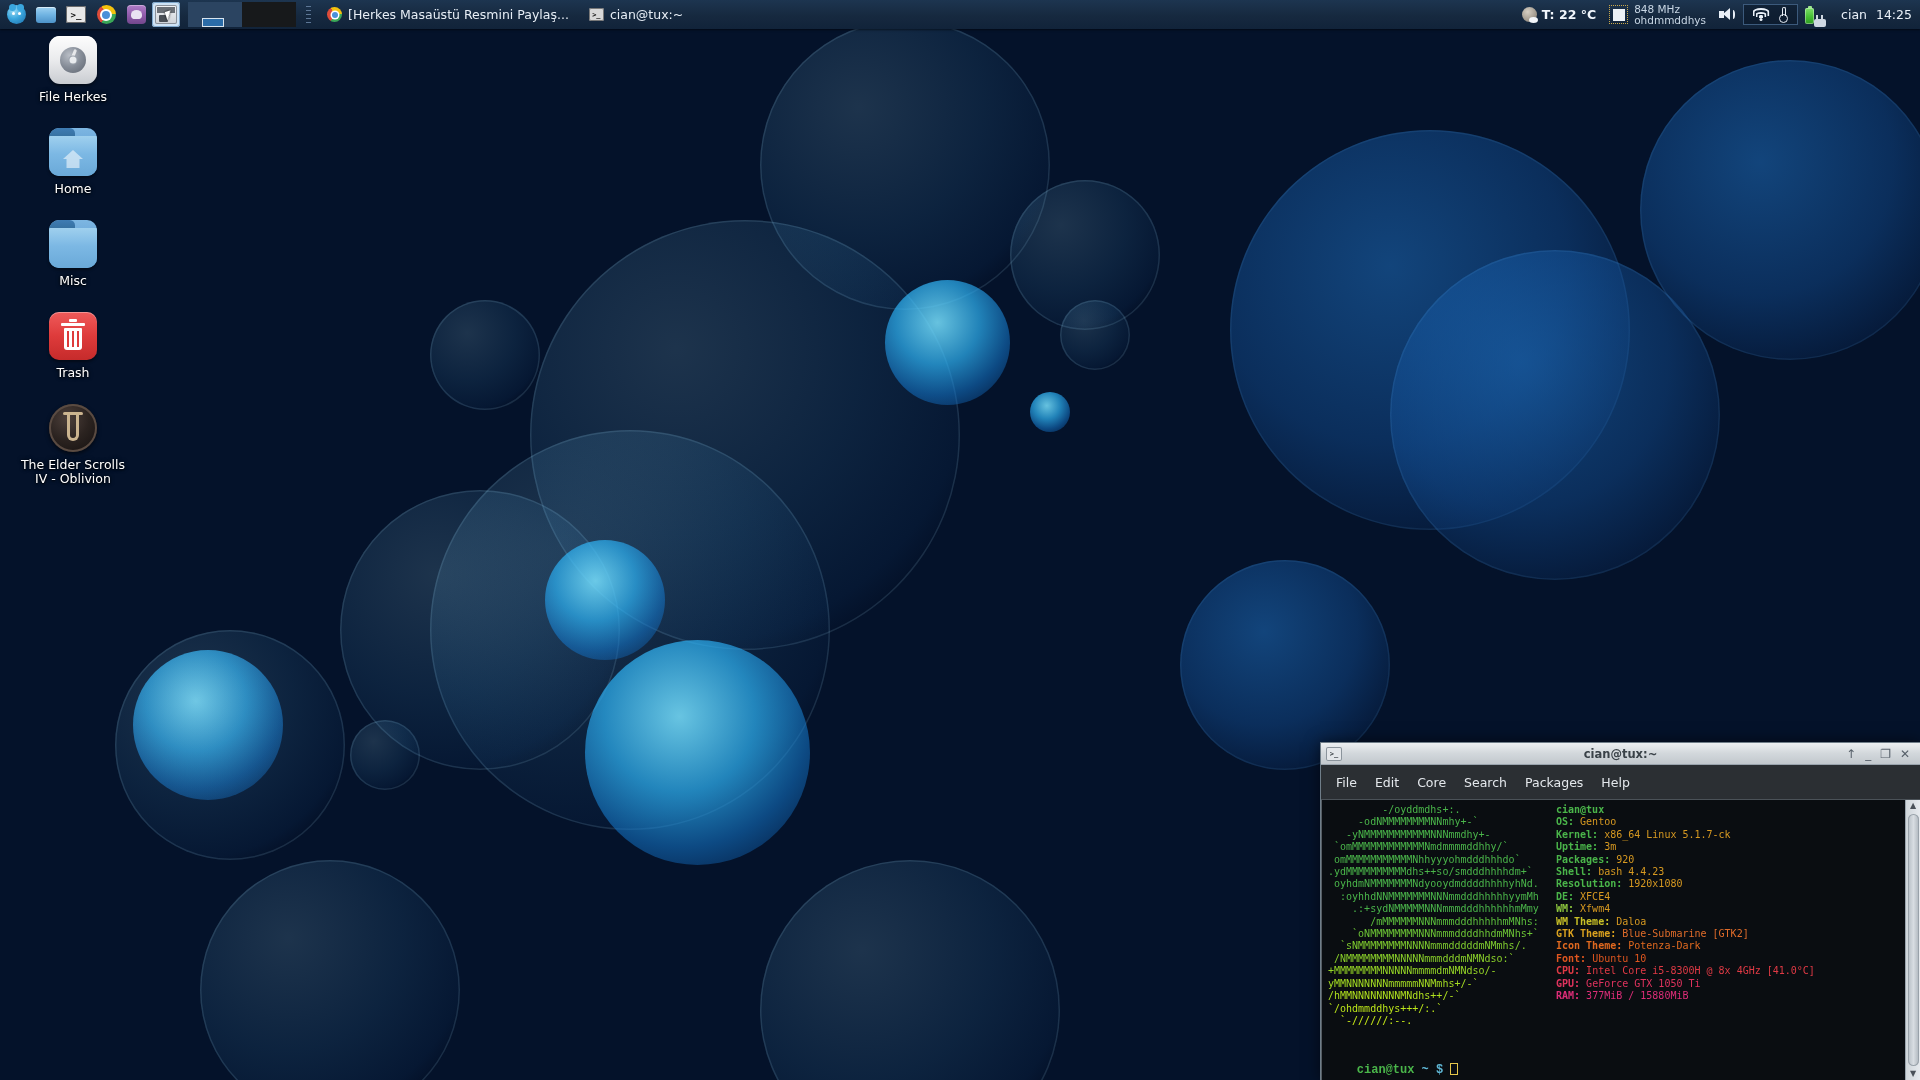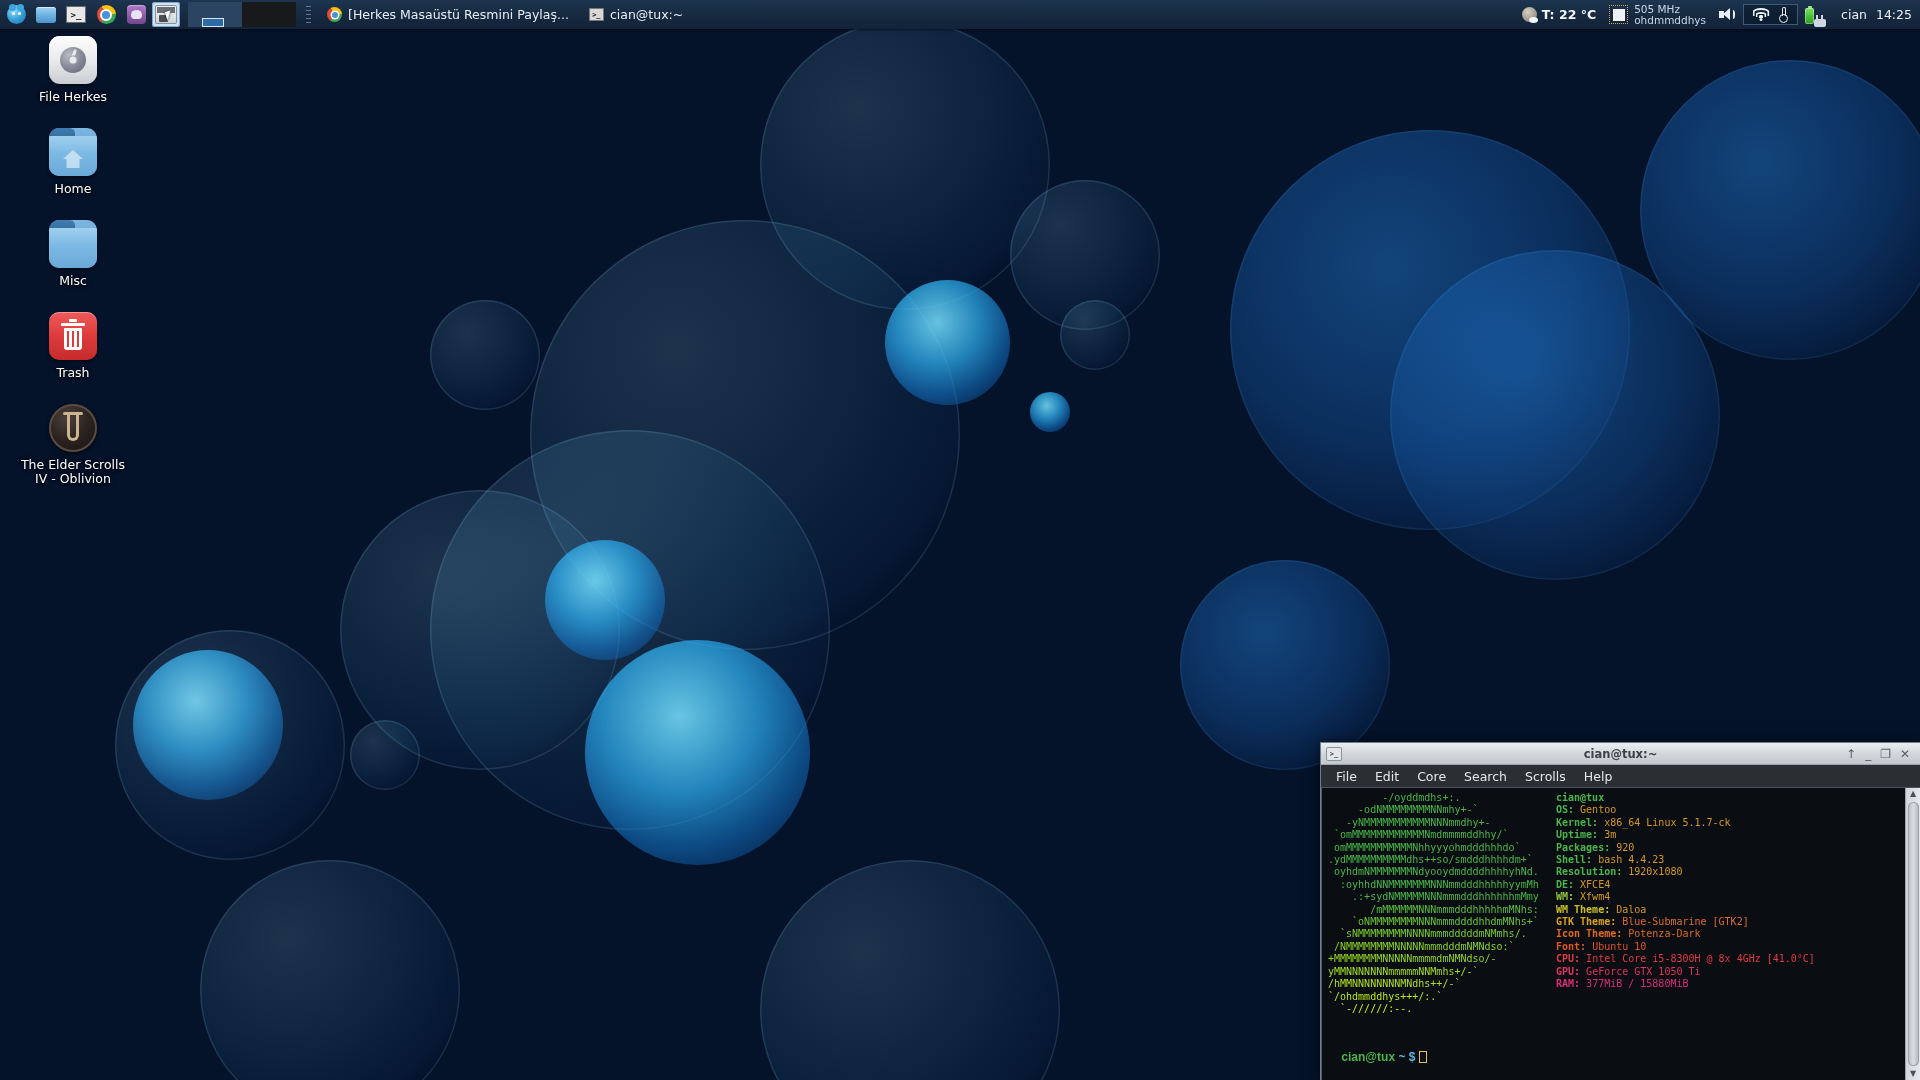--- a/index.html
+++ b/index.html
@@ -355,21 +355,21 @@
   }
   .tb-title{
     position:absolute;left:0;right:0;text-align:center;
     font-size:11.5px; font-weight:bold; color:#3a4248;
     font-family:"DejaVu Sans", sans-serif;
     pointer-events:none;
   }
   .tb-btns{ margin-left:auto; display:flex; align-items:center; gap:9px; padding-right:7px; z-index:2;}
   .tb-btns div{ color:#57606a; font-size:12px; line-height:12px; cursor:pointer; font-family:"DejaVu Sans",sans-serif;}
   .menubar{
-    height:23px;flex:none; background:#2b2f33;
+    height:35px;flex:none; background:#2b2f33;
     display:flex;align-items:center;gap:0px;padding-left:6px;
     border-bottom:1px solid #4b5258;
   }
   .menubar div{
     color:#e4e8ec;font-size:12.5px;padding:2px 9px;cursor:pointer;
     font-family:"DejaVu Sans", sans-serif;
   }
   .term-body{
     flex:1; display:flex; background:#0a0d11; position:relative; overflow:hidden;
     border-left:1px solid #555c63;
@@ -524,21 +524,21 @@
     <div class="tray-item">
       <div class="weather-moon"></div>
       <span class="temp-text">T: 22 °C</span>
     </div>
 
     <div class="cpufreq">
       <div class="freq-box">
           <i></i>
         </div>
       <div class="freq-text">
-        <div>505 MHz</div>
+        <div>848 MHz</div>
         <div>ohdmmddhys</div>
       </div>
     </div>
 
     <div class="tray-item">
       <div class="speaker">
         <div class="cone"></div>
           <div class="cone2"></div>
           <div class="wv"></div>
       </div>
@@ -584,30 +584,30 @@
       <div>❐</div>
       <div>✕</div>
     </div>
   </div>
 
   <div class="menubar">
     <div>File</div>
     <div>Edit</div>
     <div>Core</div>
     <div>Search</div>
-    <div>Scrolls</div>
+    <div>Packages</div>
     <div>Help</div>
   </div>
 
   <div class="term-body">
     <div class="term-text">
       <div class="ascii" id="ascii-art"><span style="color: rgb(74, 181, 74);">         -/oyddmdhs+:.</span><span style="color: rgb(74, 181, 74);">     -odNMMMMMMMMNNmhy+-`</span><span style="color: rgb(74, 181, 74);">   -yNMMMMMMMMMMMNNNmmdhy+-</span><span style="color: rgb(74, 181, 74);"> `omMMMMMMMMMMMMNmdmmmmddhhy/`</span><span style="color: rgb(74, 181, 74);"> omMMMMMMMMMMMNhhyyyohmdddhhhdo`</span><span style="color: rgb(74, 181, 74);">.ydMMMMMMMMMMdhs++so/smdddhhhhdm+`</span><span style="color: rgb(74, 181, 74);"> oyhdmNMMMMMMMNdyooydmddddhhhhyhNd.</span><span style="color: rgb(74, 181, 74);">  :oyhhdNNMMMMMMMNNNmmdddhhhhhyymMh</span><span style="color: rgb(74, 181, 74);">    .:+sydNMMMMMNNNmmmdddhhhhhhmMmy</span><span style="color: rgb(92, 190, 60);">       /mMMMMMMNNNmmmdddhhhhhmMNhs:</span><span style="color: rgb(108, 196, 53);">    `oNMMMMMMMMNNNmmmddddhhdmMNhs+`</span><span style="color: rgb(126, 203, 46);">  `sNMMMMMMMMNNNNmmmdddddmNMmhs/.</span><span style="color: rgb(138, 209, 42);"> /NMMMMMMMMNNNNNmmmdddmNMNdso:`</span><span style="color: rgb(150, 214, 38);">+MMMMMMMMNNNNNmmmmdmNMNdso/-</span><span style="color: rgb(164, 220, 34);">yMMNNNNNNNmmmmmNNMmhs+/-`</span><span style="color: rgb(176, 225, 30);">/hMMNNNNNNNNMNdhs++/-`</span><span style="color: rgb(189, 231, 26);">`/ohdmmddhys+++/:.`</span><span style="color: rgb(201, 236, 23);">  `-//////:--.</span></div>
       <div class="info" id="neofetch-info"><div class="row"><span class="k" style="color: rgb(74, 181, 74);">cian@tux</span><span style="color: rgb(74, 181, 74);"></span></div><div class="row"><span class="k" style="color: rgb(74, 181, 74);">OS:</span><span style="color: rgb(215, 153, 33);"> Gentoo</span></div><div class="row"><span class="k" style="color: rgb(74, 181, 74);">Kernel:</span><span style="color: rgb(215, 153, 33);"> x86_64 Linux 5.1.7-ck</span></div><div class="row"><span class="k" style="color: rgb(74, 181, 74);">Uptime:</span><span style="color: rgb(215, 153, 33);"> 3m</span></div><div class="row"><span class="k" style="color: rgb(74, 181, 74);">Packages:</span><span style="color: rgb(215, 153, 33);"> 920</span></div><div class="row"><span class="k" style="color: rgb(74, 181, 74);">Shell:</span><span style="color: rgb(215, 153, 33);"> bash 4.4.23</span></div><div class="row"><span class="k" style="color: rgb(74, 181, 74);">Resolution:</span><span style="color: rgb(215, 153, 33);"> 1920x1080</span></div><div class="row"><span class="k" style="color: rgb(74, 181, 74);">DE:</span><span style="color: rgb(215, 153, 33);"> XFCE4</span></div><div class="row"><span class="k" style="color: rgb(142, 199, 62);">WM:</span><span style="color: rgb(215, 153, 33);"> Xfwm4</span></div><div class="row"><span class="k" style="color: rgb(201, 193, 39);">WM Theme:</span><span style="color: rgb(215, 153, 33);"> Daloa</span></div><div class="row"><span class="k" style="color: rgb(219, 162, 31);">GTK Theme:</span><span style="color: rgb(224, 108, 42);"> Blue-Submarine [GTK2]</span></div><div class="row"><span class="k" style="color: rgb(224, 105, 31);">Icon Theme:</span><span style="color: rgb(224, 105, 31);"> Potenza-Dark</span></div><div class="row"><span class="k" style="color: rgb(224, 86, 31);">Font:</span><span style="color: rgb(224, 86, 31);"> Ubuntu 10</span></div><div class="row"><span class="k" style="color: rgb(224, 58, 69);">CPU:</span><span style="color: rgb(224, 58, 69);"> Intel Core i5-8300H @ 8x 4GHz [41.0°C]</span></div><div class="row"><span class="k" style="color: rgb(224, 51, 94);">GPU:</span><span style="color: rgb(224, 51, 94);"> GeForce GTX 1050 Ti</span></div><div class="row"><span class="k" style="color: rgb(221, 45, 120);">RAM:</span><span style="color: rgb(221, 45, 120);"> 377MiB / 15880MiB</span></div></div>
     </div>
     <div class="scrollbar">
       <div class="sb-arrow">▲</div>
       <div class="sb-thumb"></div>
       <div class="sb-arrow">▼</div>
     </div>
-    <div id="prompt-line" style="position:absolute;left:6px;bottom:16px;font-family:Liberation Sans, sans-serif;font-size:12px;white-space:pre;">
+    <div id="prompt-line" style="position:absolute;left:6px;bottom:3px;font-family:Liberation Mono, monospace;font-size:12px;white-space:pre;">
     <span style="color: rgb(74, 181, 74); font-weight: bold;">cian@tux</span><span style="color: rgb(95, 183, 214); font-weight: bold;"> ~</span><span style="color: rgb(95, 183, 214); font-weight: bold;"> $ </span><span class="term-cursor"></span></div>
   </div>
 </div>
 
 </body></html>

